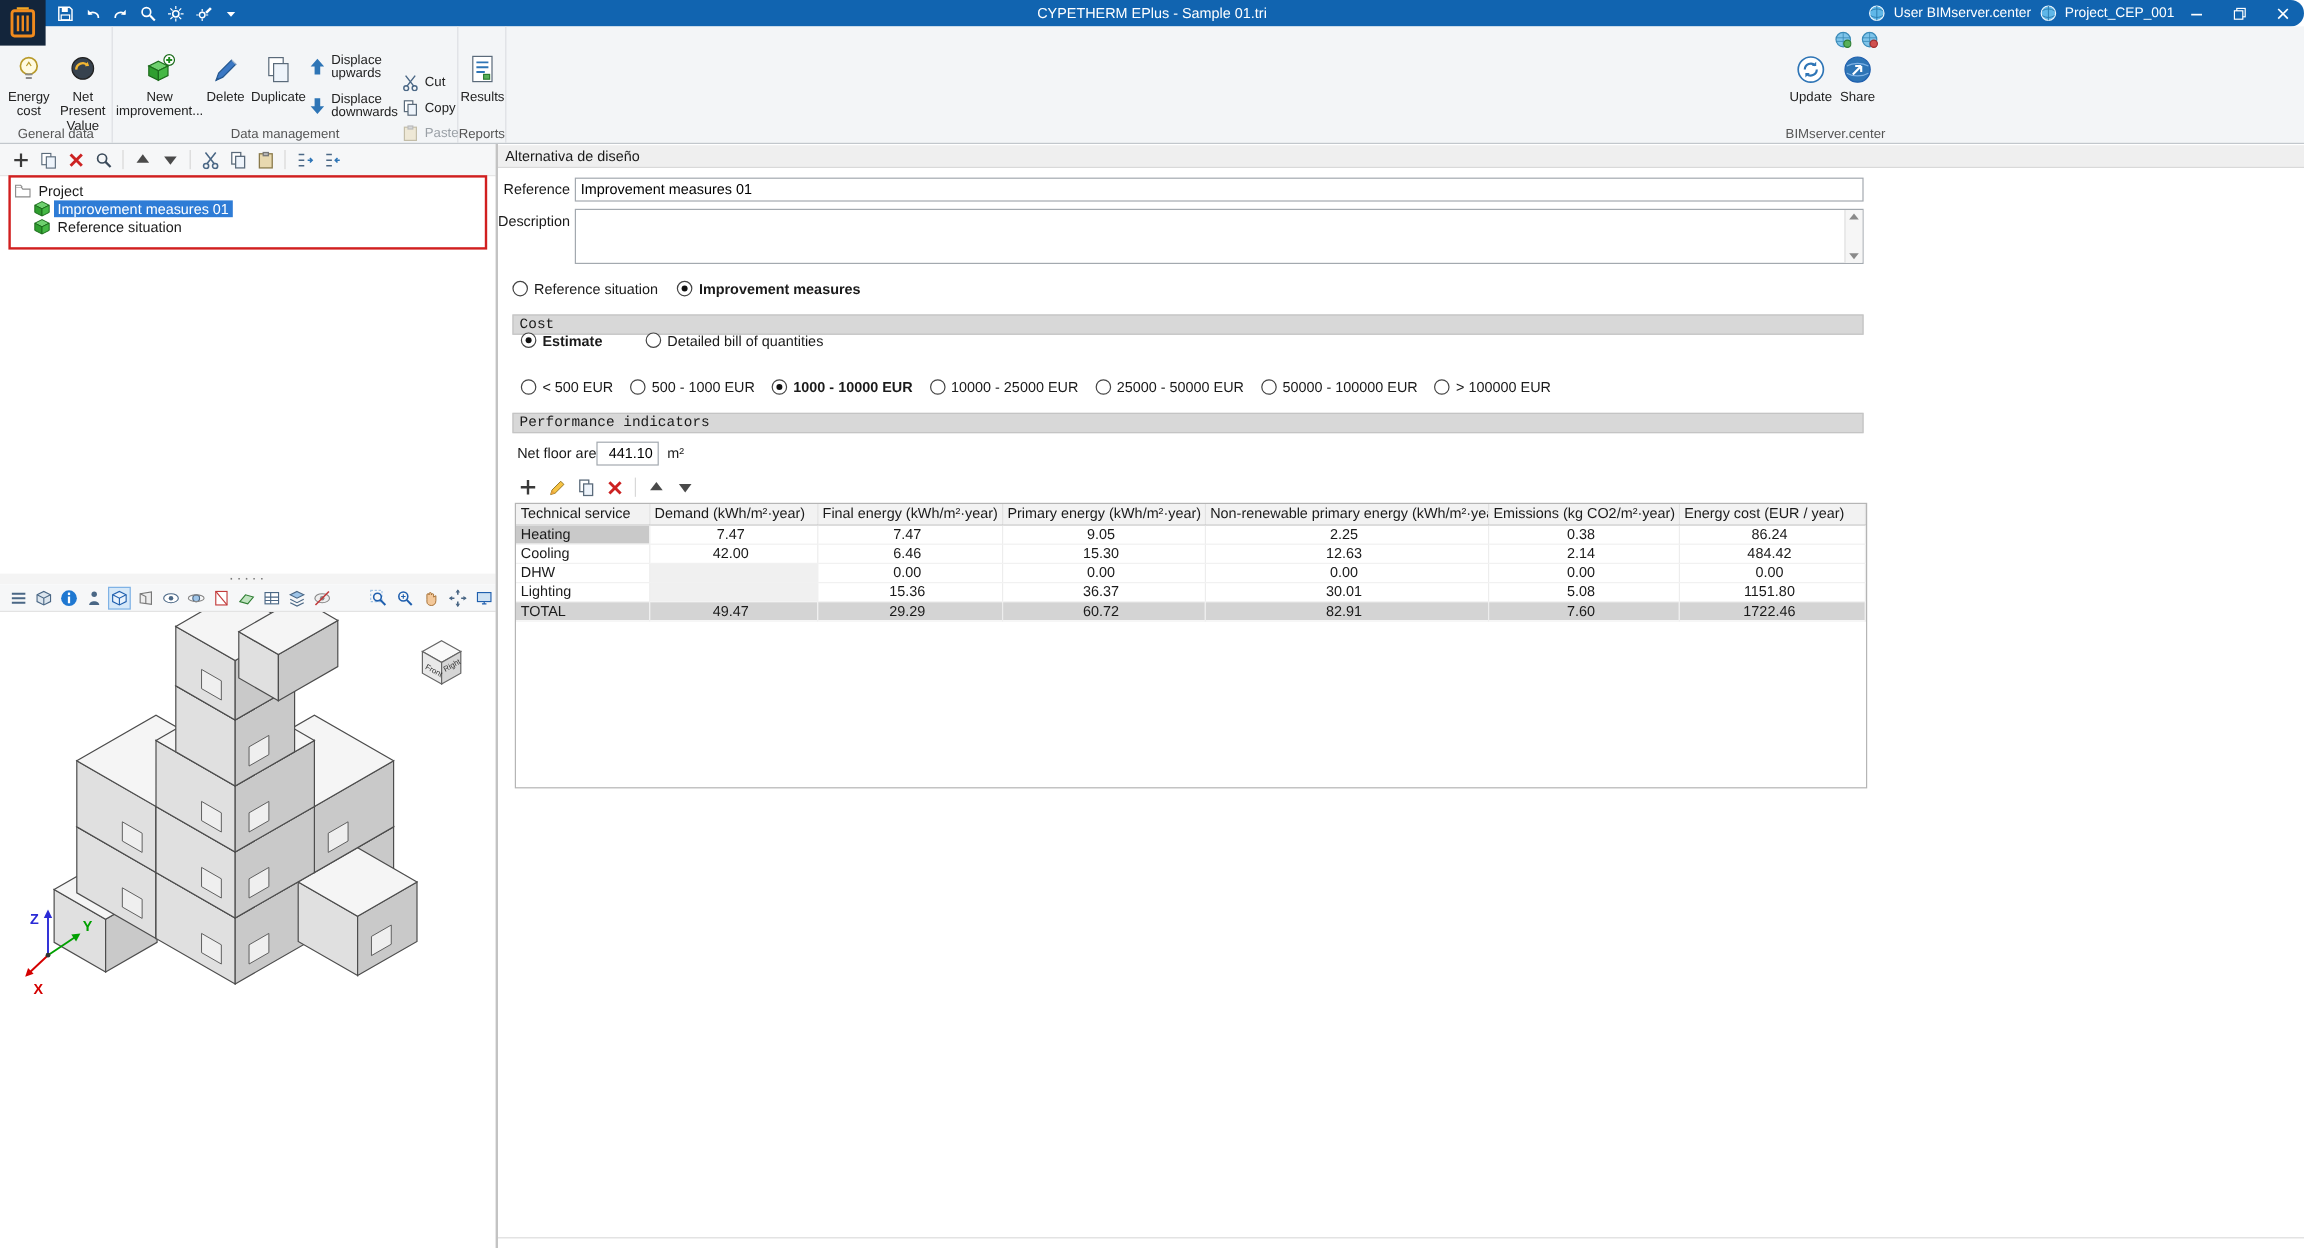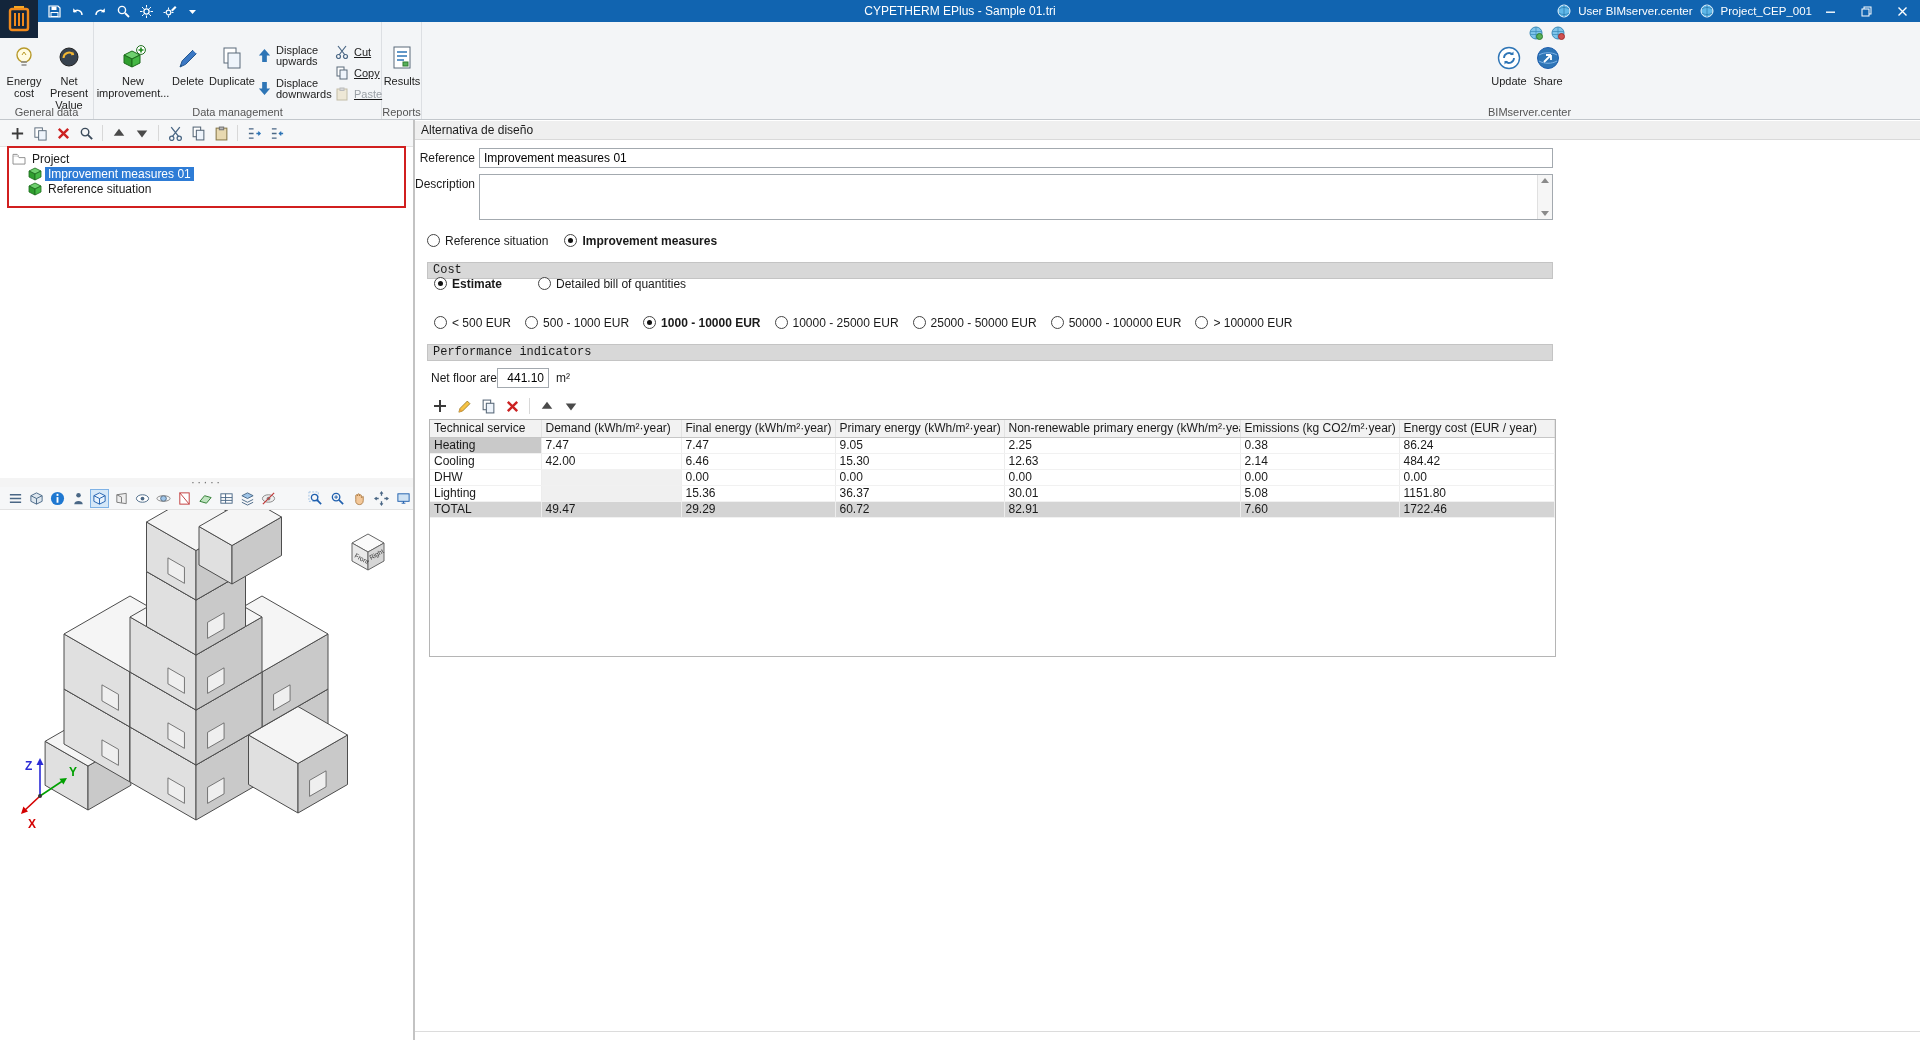--- a/index.html
+++ b/index.html
@@ -1,20 +1,20 @@
 <!DOCTYPE html>
 <html><head>
 <meta charset="utf-8">
 <style>
   * { margin:0; padding:0; box-sizing:border-box; }
   html,body { width:1920px; height:1040px; font-family:"Liberation Sans", sans-serif; font-size:12px; color:#1a1a1a; }
   #app { position:relative; width:1920px; height:1040px; background:#fff; overflow:hidden; }
 
   
-  #titlebar { position:absolute; left:0; top:0; width:1920px; height:22px; background:#1164b0; }
+  #titlebar { position:absolute; left:0; top:0; width:1920px; height:22px; background:#1164b0;border-radius:11px; }
   #appicon { position:absolute; left:0; top:0; width:38px; height:38px; background:#13253b; z-index:40; display:flex; align-items:center; justify-content:center; }
   .qat { position:absolute; left:46px; top:0; height:22px; display:flex; align-items:center; gap:7px; }
   .qicon { width:16px; height:16px; display:flex; align-items:center; justify-content:center; }
   #wintitle { position:absolute; left:50%; top:0; transform:translateX(-50%); height:22px; line-height:22px; color:#fff; font-size:12px; white-space:nowrap; }
   .tb-right { position:absolute; right:108px; top:0; height:22px; display:flex; align-items:center; gap:6px; color:#fff; font-size:11.5px; white-space:nowrap; }
   .winbtns { position:absolute; right:0; top:0; height:22px; display:flex; }
   .winbtn { width:36px; height:22px; display:flex; align-items:center; justify-content:center; }
 
   
   #ribbon { position:absolute; left:0; top:22px; width:1920px; height:98px; background:#f3f5f7; border-bottom:1px solid #c2c7cc; }
@@ -68,21 +68,21 @@
 
   .sec-header { position:absolute; left:427px; width:1126px; height:17px; background:#d8d8d8; border:1px solid #c4c4c4; line-height:15px; padding-left:5px;font-family:Liberation Mono, monospace; }
 
   #nfa-input { position:absolute; left:497px; top:368px; width:52px; height:20px; border:1px solid #a3a9af; text-align:right; padding:0 4px; font:12px "Liberation Sans",sans-serif; }
   #perf-toolbar { position:absolute; left:431px; top:396px; height:20px; display:flex; align-items:center; gap:6px; }
 
   #table-wrap { position:absolute; left:429px; top:419px; width:1127px; height:238px; border:1px solid #b5b5b5; background:#fff; overflow:hidden; }
   table { border-collapse:collapse; table-layout:fixed; width:1124px; font-size:12px; }
   th { height:17px; background:#f2f2f2; border-bottom:1px solid #c6c6c6; border-right:1px solid #e2e2e2; font-weight:400; text-align:left; padding:0 4px; white-space:nowrap; overflow:hidden; }
   td { height:16px; border-right:1px solid #ededed; border-bottom:1px solid #f1f1f1; padding:0 4px; white-space:nowrap; overflow:hidden; }
-  td.num { text-align:left; padding-right:8px; }
+  td.num { text-align:center; padding-right:8px; }
   td.dis { background:#f0f0f0; }
   td.selcell { background:#c9c9c9; }
   tr.total td { background:#d4d4d4; }
 
   #bottom-line { position:absolute; left:415px; top:1031px; width:1505px; height:1px; background:#dcdcdc; }
 
   svg { display:block; }
 </style>
 </head>
 <body>
@@ -251,21 +251,21 @@
         <div class="sbtn2" style="margin-top:6px;">
           <span class="ic16">
             <svg width="15" height="15" viewBox="0 0 16 16">
                 <path d="M8 15l-6-7h3.5V1h5v7H14z" fill="#2e75b6"></path>
               </svg>
           </span>
           <span class="sbtxt" style="width:56px;">Displace downwards</span>
         </div>
       </div>
 
-      <div style="position:absolute; left:240px; top:21px;text-decoration:underline;">
+      <div style="position:absolute; left:240px; top:38px;">
         <div class="sbtn1">
           <span class="ic16">
             <svg width="14" height="14" viewBox="0 0 14 14">
                 <path d="M3 1l7 9M11 1L4 10" stroke="#4a6785" stroke-width="1.2" fill="none"></path>
                 <circle cx="3.5" cy="11.5" r="2" fill="none" stroke="#4a6785" stroke-width="1.2"></circle>
                 <circle cx="10.5" cy="11.5" r="2" fill="none" stroke="#4a6785" stroke-width="1.2"></circle>
               </svg>
           </span>
           <span>Cut</span>
         </div>

